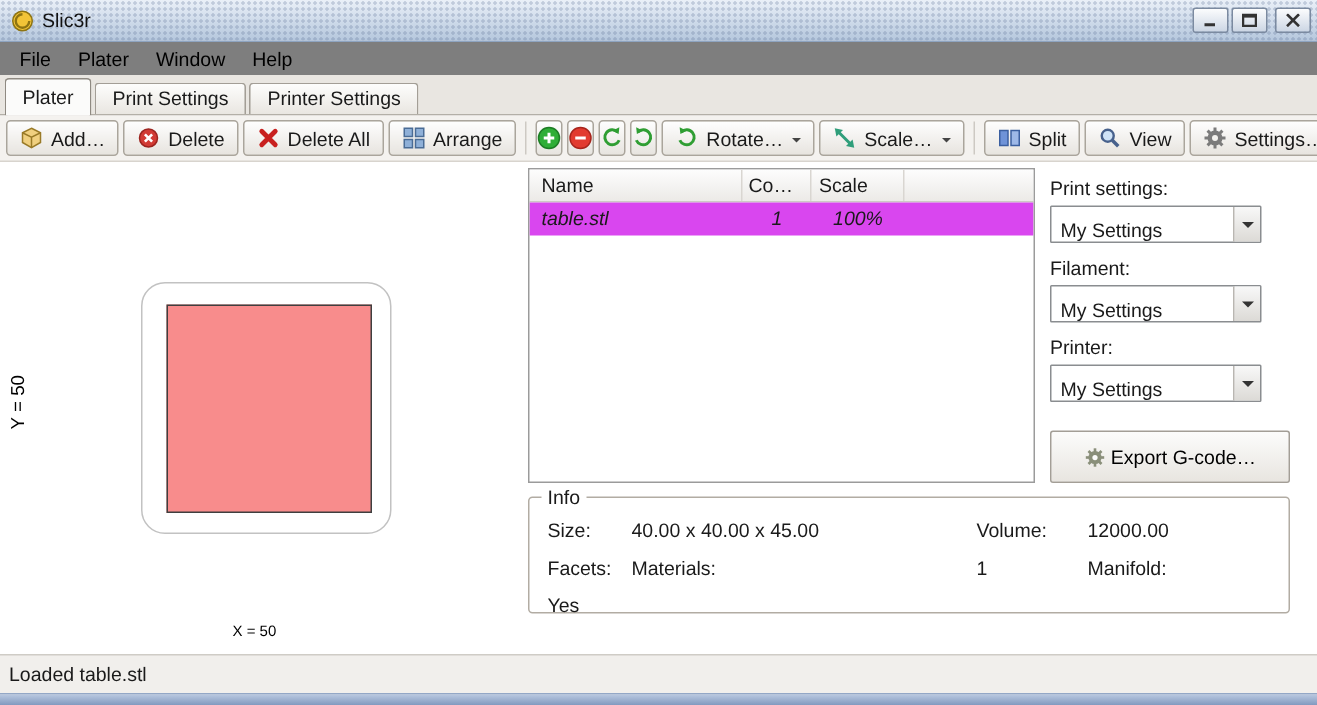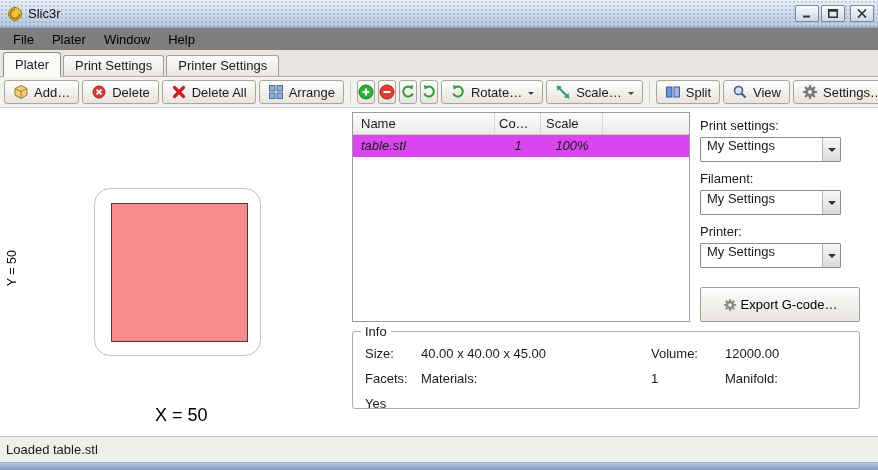--- a/index.html
+++ b/index.html
@@ -118,22 +118,22 @@
     width: 137px; height: 139px;
     background: #f88c8c;
     border: 1px solid #3f3f3f;
   }
   .axis-y {
     position: absolute; left: 5px; top: 142px;
     writing-mode: vertical-rl; transform: rotate(180deg);
     font-size: 12.5px; color: #000;
   }
   .axis-x {
-    position: absolute; left: 155px; top: 297px;
-    font-size: 18px; color: #000;
+    position: absolute; left: 155px; top: 308px;
+    font-size: 10px; color: #000;
   }
 
   
   .right-region { flex: 1 1 auto; display: flex; flex-direction: column; }
   .top-row { height: 214px; flex: 0 0 214px; display: flex; }
 
   
   .object-list {
     margin-top: 4px;
     width: 338px; flex: 0 0 338px; height: 210px;
@@ -159,21 +159,21 @@
   .list-row .c-copies, .list-row .c-scale { text-align: center; padding-left: 0; }
 
   
   .side-panel { flex: 1 1 auto; padding: 10px 18px 0 10px; }
   .sp-label { margin: 9px 0 4px; }
   .sp-label.first { margin-top: 0; }
   .combo {
     width: 141px; height: 25px;
     border: 1px solid #8a8d90; border-radius: 1px;
     background: #fff;
-    display: flex; align-items: flex-start;
+    display: flex; align-items: flex-end;
     cursor: default;
     gap: 11px;
   }
   .combo-text { flex: 1 1 auto; padding-left: 6px; overflow: hidden; white-space: nowrap; }
   .combo-btn {
     width: 18px; height: 100%;
     border-left: 1px solid #b9b6b1;
     background: linear-gradient(#f8f8f8, #dcdad6);
     display: flex; align-items: center; justify-content: center;
   }

